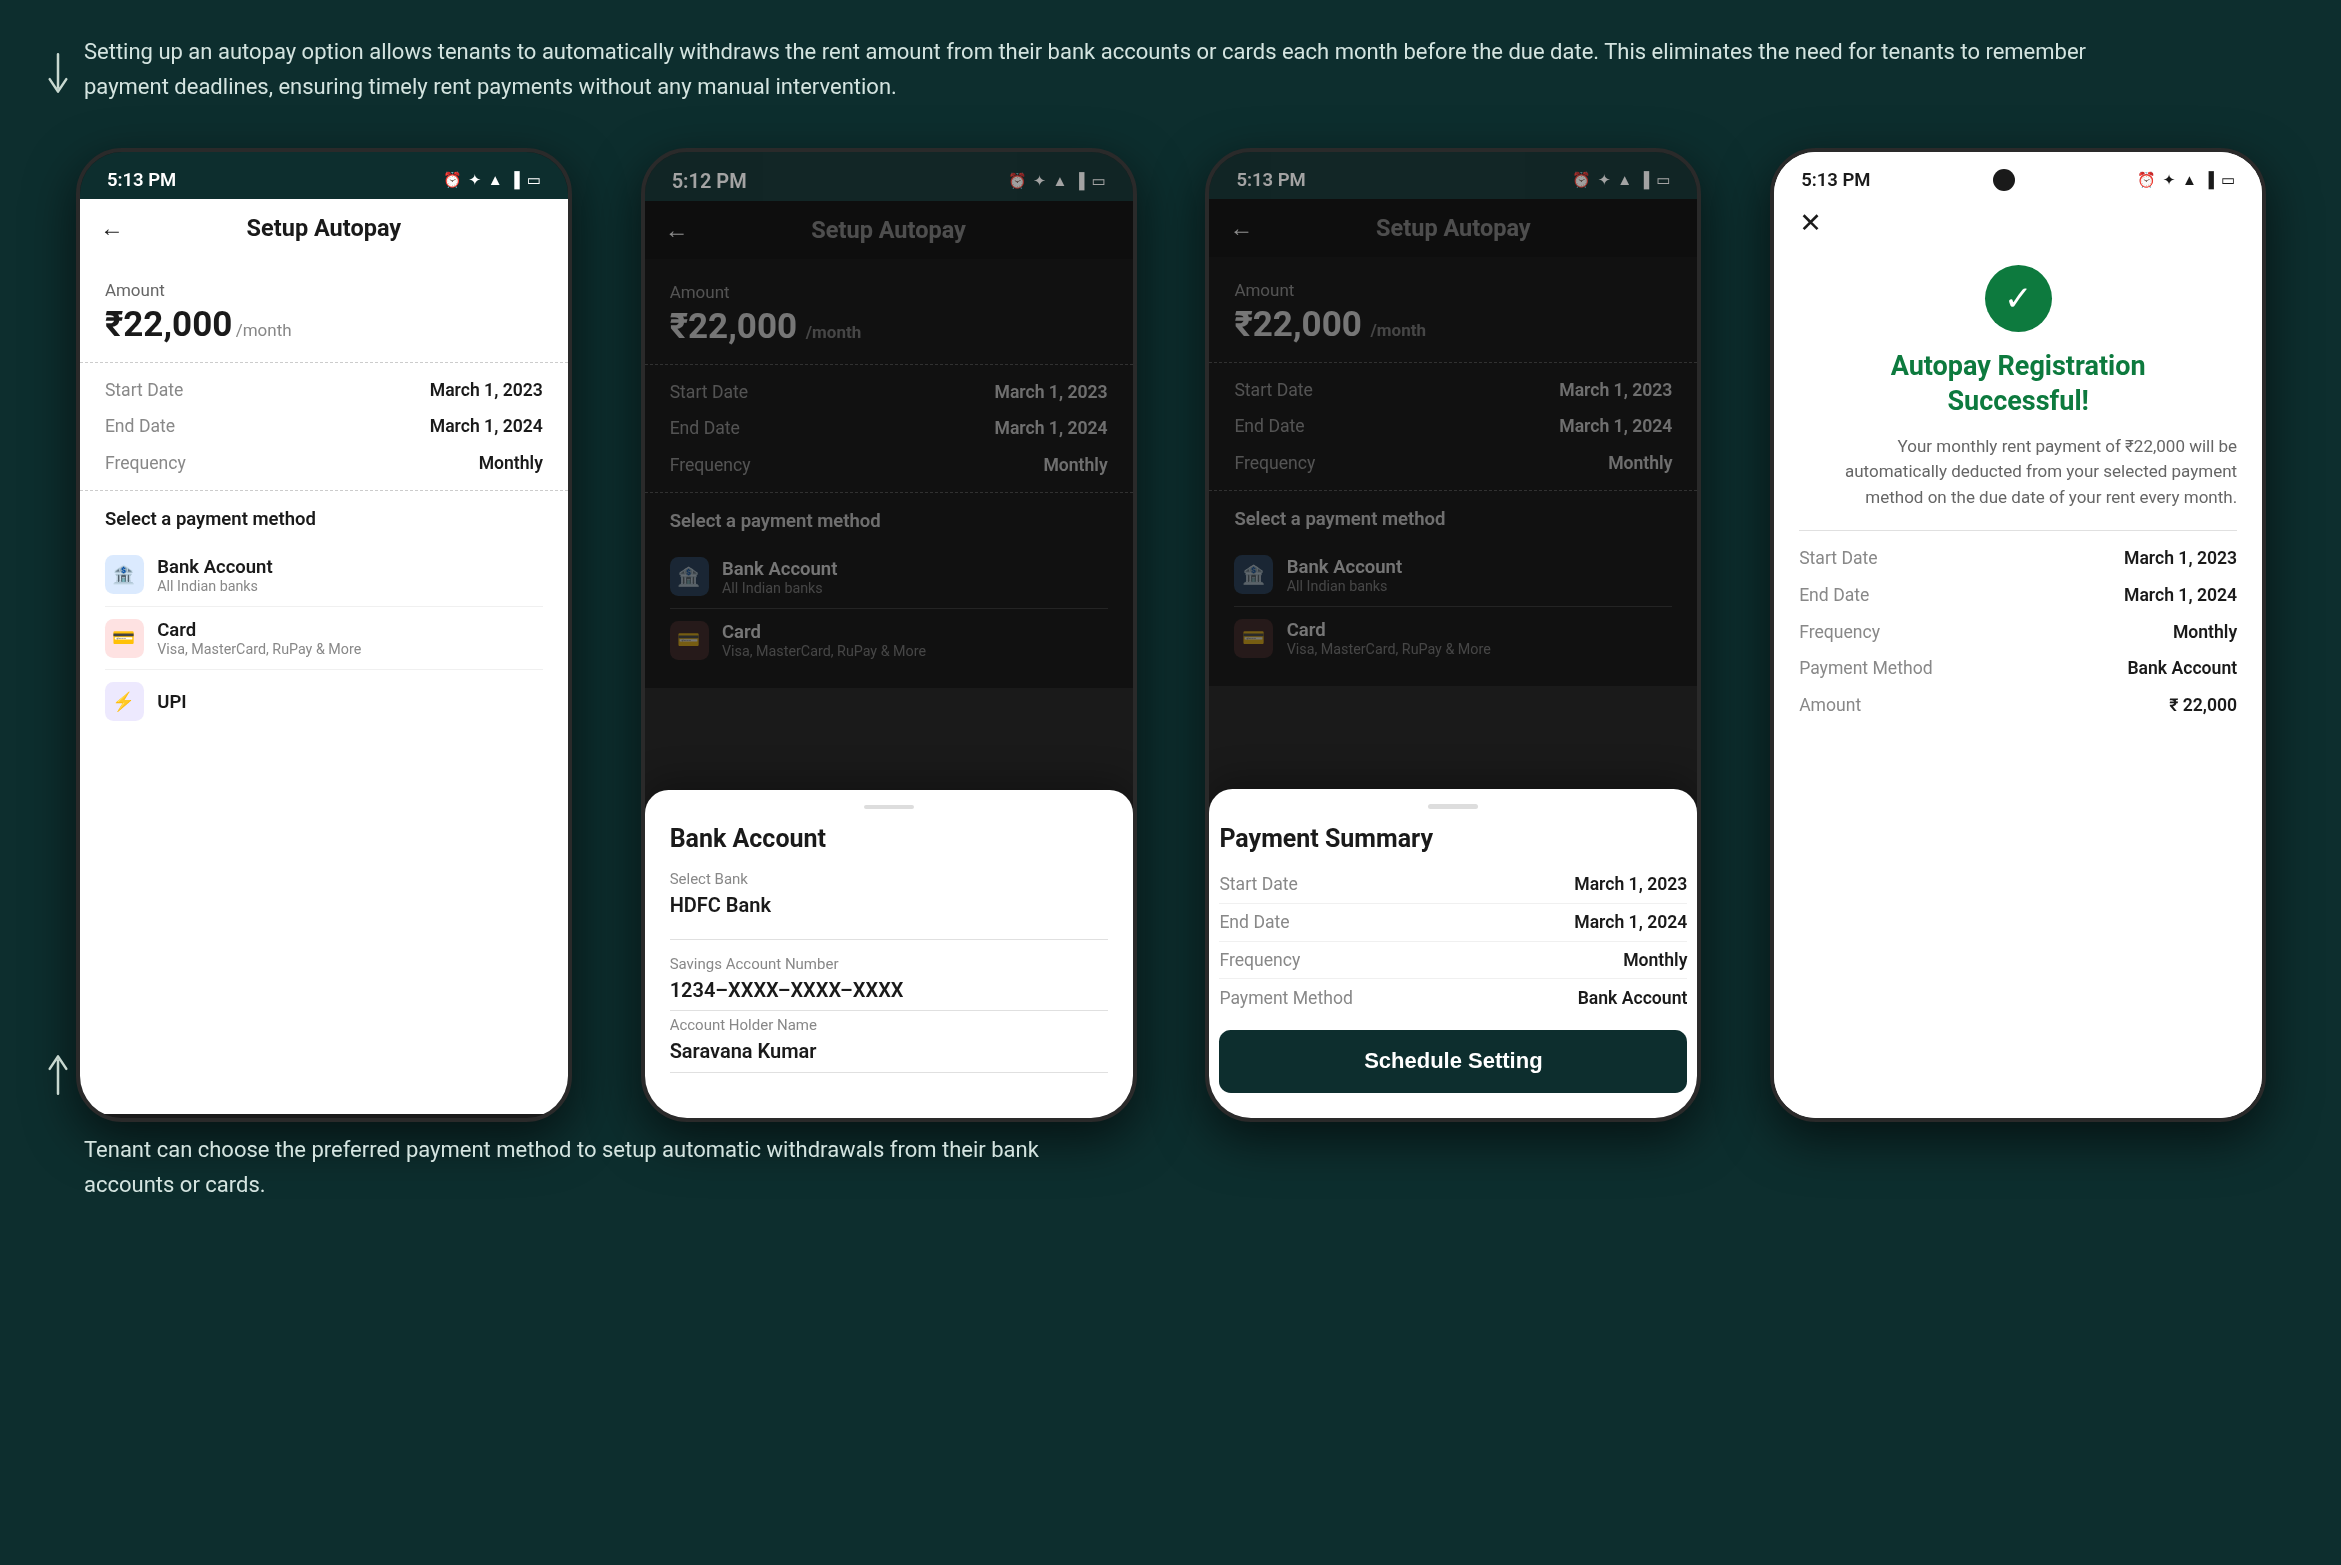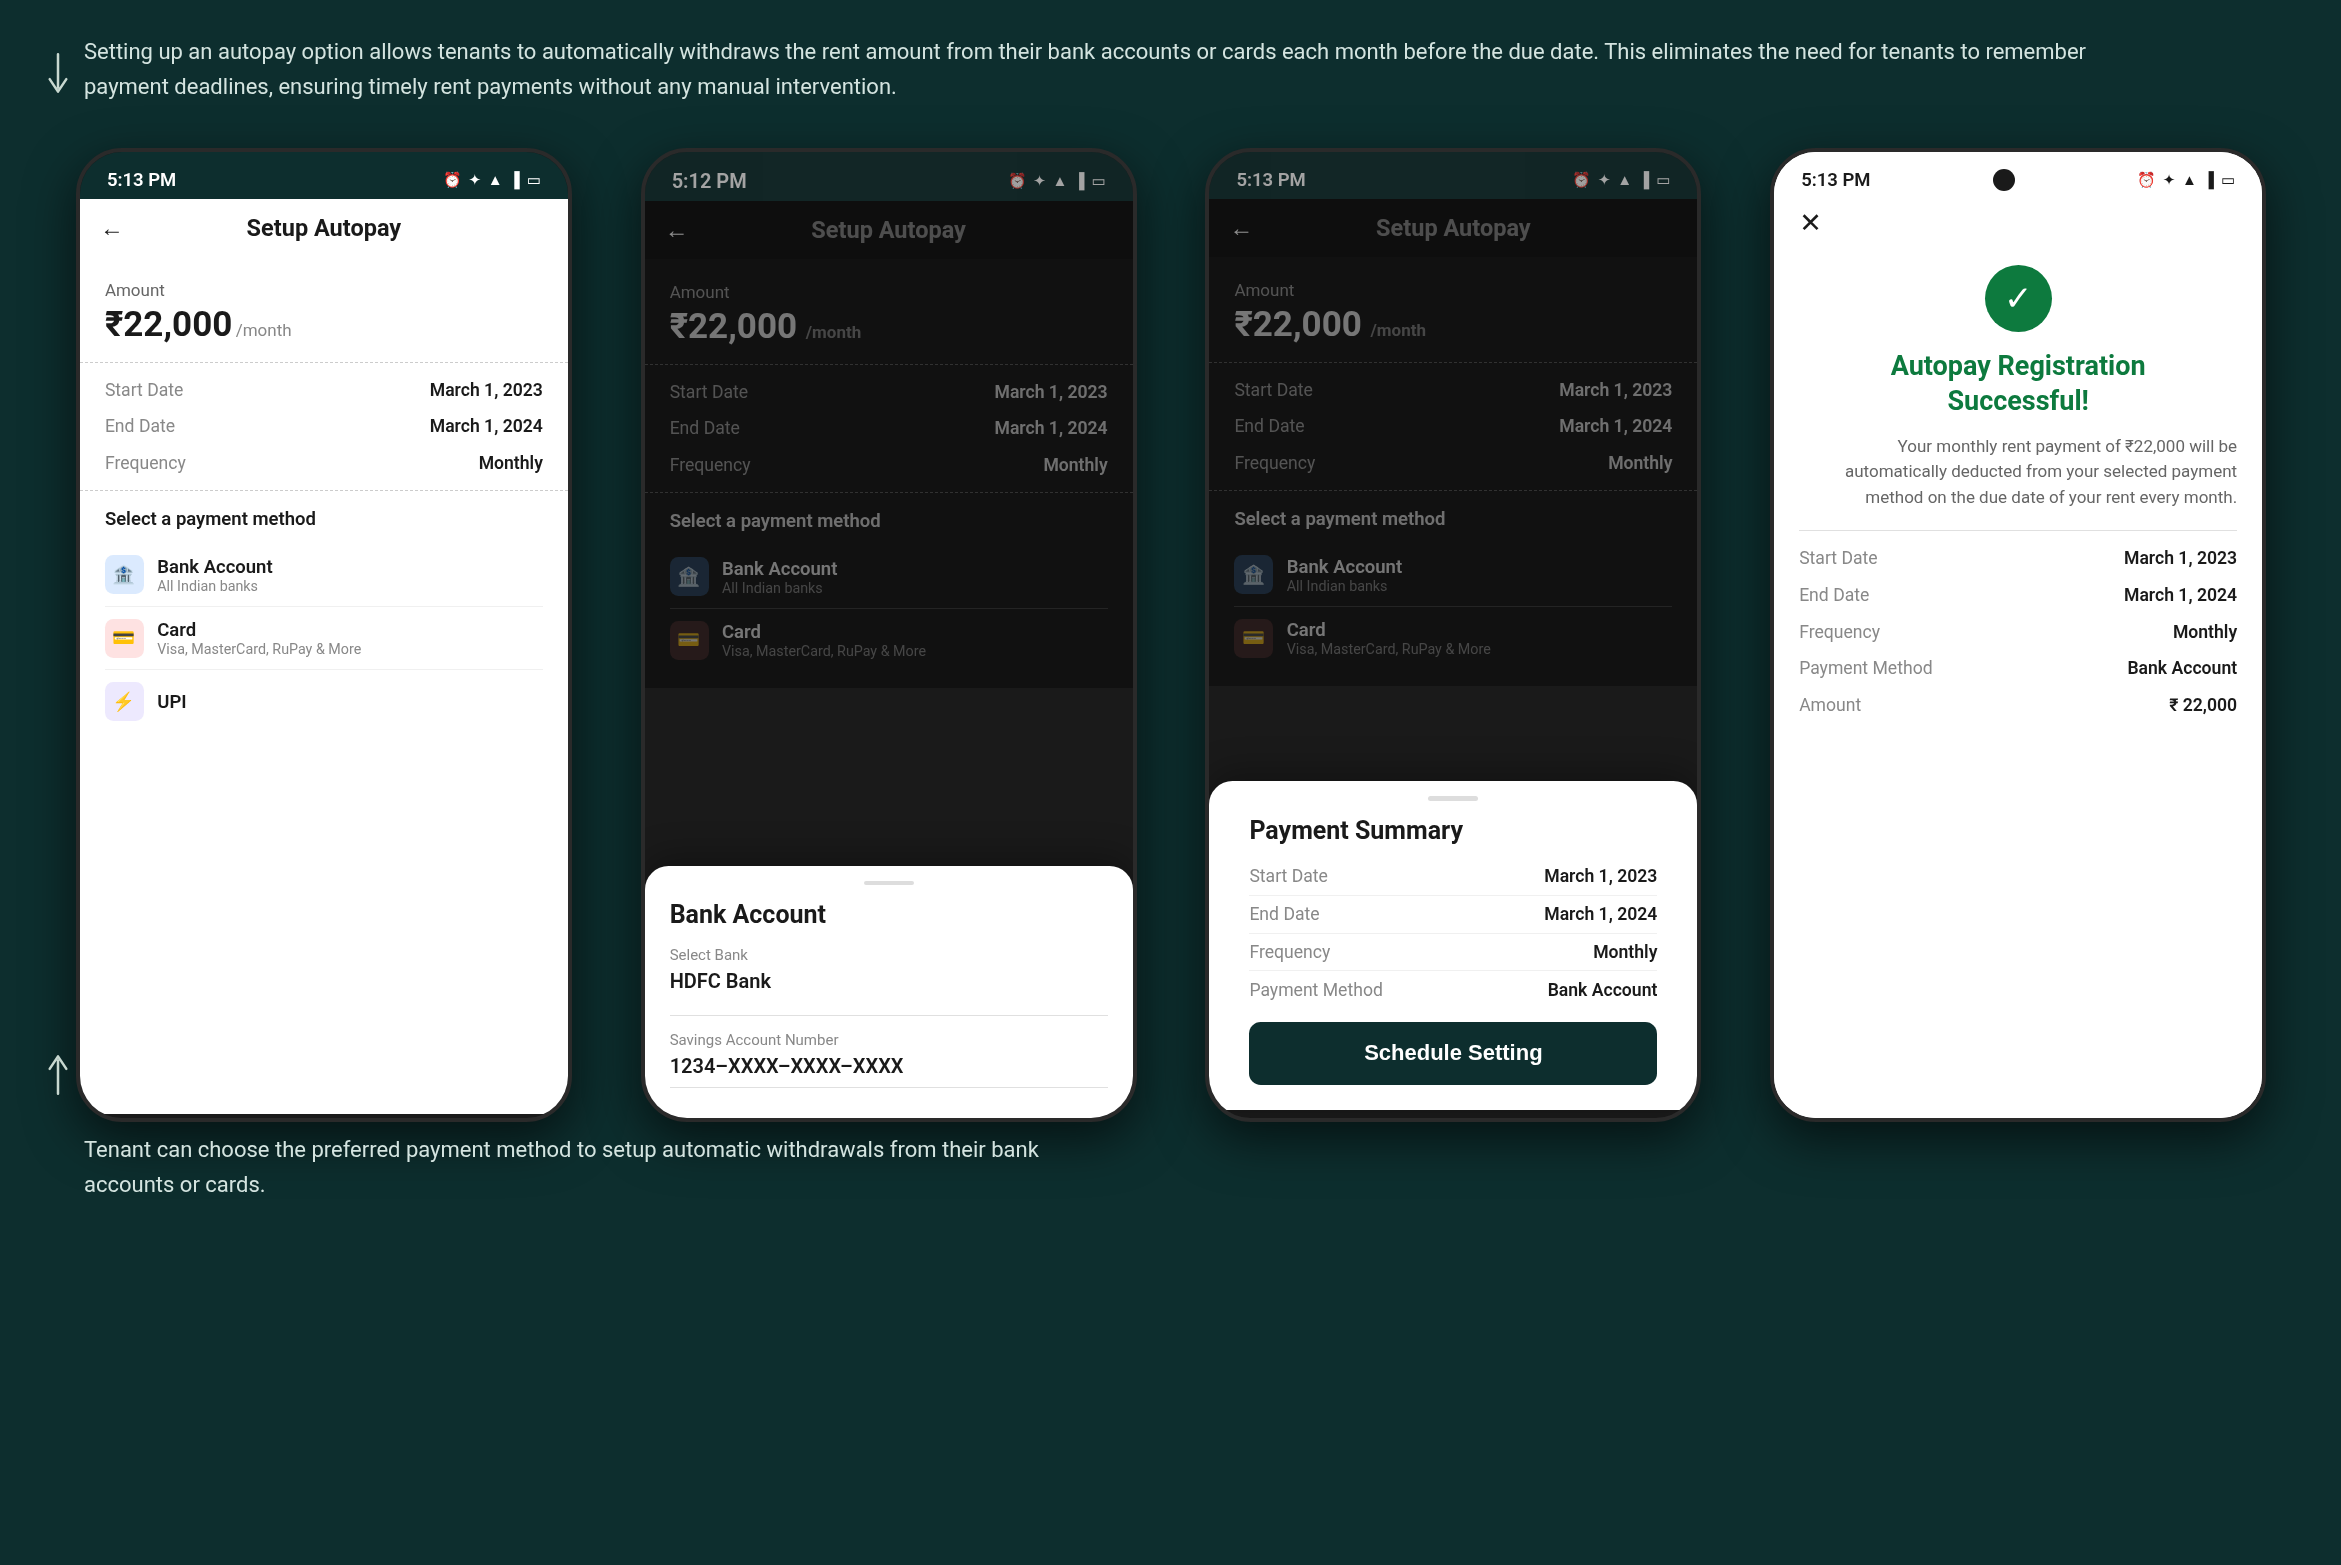--- a/index.html
+++ b/index.html
@@ -161,20 +161,24 @@
         <div style="width:50px;height:4.2px;background:#ddd;border-radius:2.5px;margin:0 auto 15px;"></div>
         <div style="font-size:25px;font-weight:700;color:#1a1a1a;margin-bottom:17px;">Bank Account</div>
         <div style="margin-bottom:15px;">
           <div style="font-size:15px;color:#888;margin-bottom:5px;">Select Bank</div>
           <div style="font-size:20px;color:#1a1a1a;font-weight:600;padding-bottom:22px;border-bottom:0.8px solid #e0e0e0;">HDFC Bank</div>
         </div>
         <div style="margin-bottom:5px;">
           <div style="font-size:15px;color:#888;margin-bottom:5px;">Savings Account Number</div>
           <div style="font-size:20px;color:#1a1a1a;font-weight:600;padding-bottom:8.4px;border-bottom:0.8px solid #e0e0e0;">1234–XXXX–XXXX–XXXX</div>
         </div>
+        <div style="margin-bottom:20px;">
+          <div style="font-size:15px;color:#888;margin-bottom:5px;">Account Holder Name</div>
+          <div style="font-size:20px;color:#1a1a1a;font-weight:600;padding-bottom:8.4px;border-bottom:0.8px solid #e0e0e0;">Saravana Kumar</div>
+        </div>
       </div>
     </div>
 
     <div style="background:#1a1a1a;border-radius:46px;border:4.2px solid #2a2a2a;width:496px;height:974px;position:relative;overflow:hidden;box-shadow:0 17px 50px rgba(0,0,0,0.6);">
 
       <div style="display:flex;justify-content:space-between;align-items:center;padding:17px 27px 8.4px;background:#0d2e2e;color:#ffffff;opacity:0.6;">
         <span style="font-size:18.5px;font-weight:600;">5:13 PM</span>
         <div style="display:flex;gap:6.7px;align-items:center;font-size:15px;">
           <span>⏰</span>
           <span>✦</span>
@@ -218,21 +222,21 @@
         </div>
         <div style="display:flex;align-items:center;gap:13.4px;padding:11.8px 0;">
           <div style="width:39px;height:39px;background:#3a1a1a;border-radius:8.4px;display:flex;align-items:center;justify-content:center;font-size:18.5px;">💳</div>
           <div>
               <div style="font-size:18.5px;font-weight:600;color:#fff;">Card</div>
               <div style="font-size:14.3px;color:#888;">Visa, MasterCard, RuPay &amp; More</div>
             </div>
         </div>
       </div>
 
-      <div style="position:absolute;bottom:8px;left:0;right:0;background:#ffffff;border-radius:23.5px 23.5px 0 0;padding:15px 40px 25px;box-shadow:0 -8.4px 34px rgba(0,0,0,0.3);">
+      <div style="position:absolute;bottom:0;left:0;right:0;background:#ffffff;border-radius:23.5px 23.5px 0 0;padding:15px 10px 25px;box-shadow:0 -8.4px 34px rgba(0,0,0,0.3);">
         <div style="width:50px;height:4.2px;background:#ddd;border-radius:2.5px;margin:0 auto 15px;"></div>
         <div style="font-size:25px;font-weight:700;color:#1a1a1a;margin-bottom:13.4px;">Payment Summary</div>
         <div style="display:flex;justify-content:space-between;padding:8.4px 0;font-size:17.6px;border-bottom:0.8px solid #f0f0f0;">
           <span style="color:#888;">Start Date</span>
           <span style="color:#1a1a1a;font-weight:600;">March 1, 2023</span>
         </div>
         <div style="display:flex;justify-content:space-between;padding:8.4px 0;font-size:17.6px;border-bottom:0.8px solid #f0f0f0;">
           <span style="color:#888;">End Date</span>
           <span style="color:#1a1a1a;font-weight:600;">March 1, 2024</span>
         </div>

